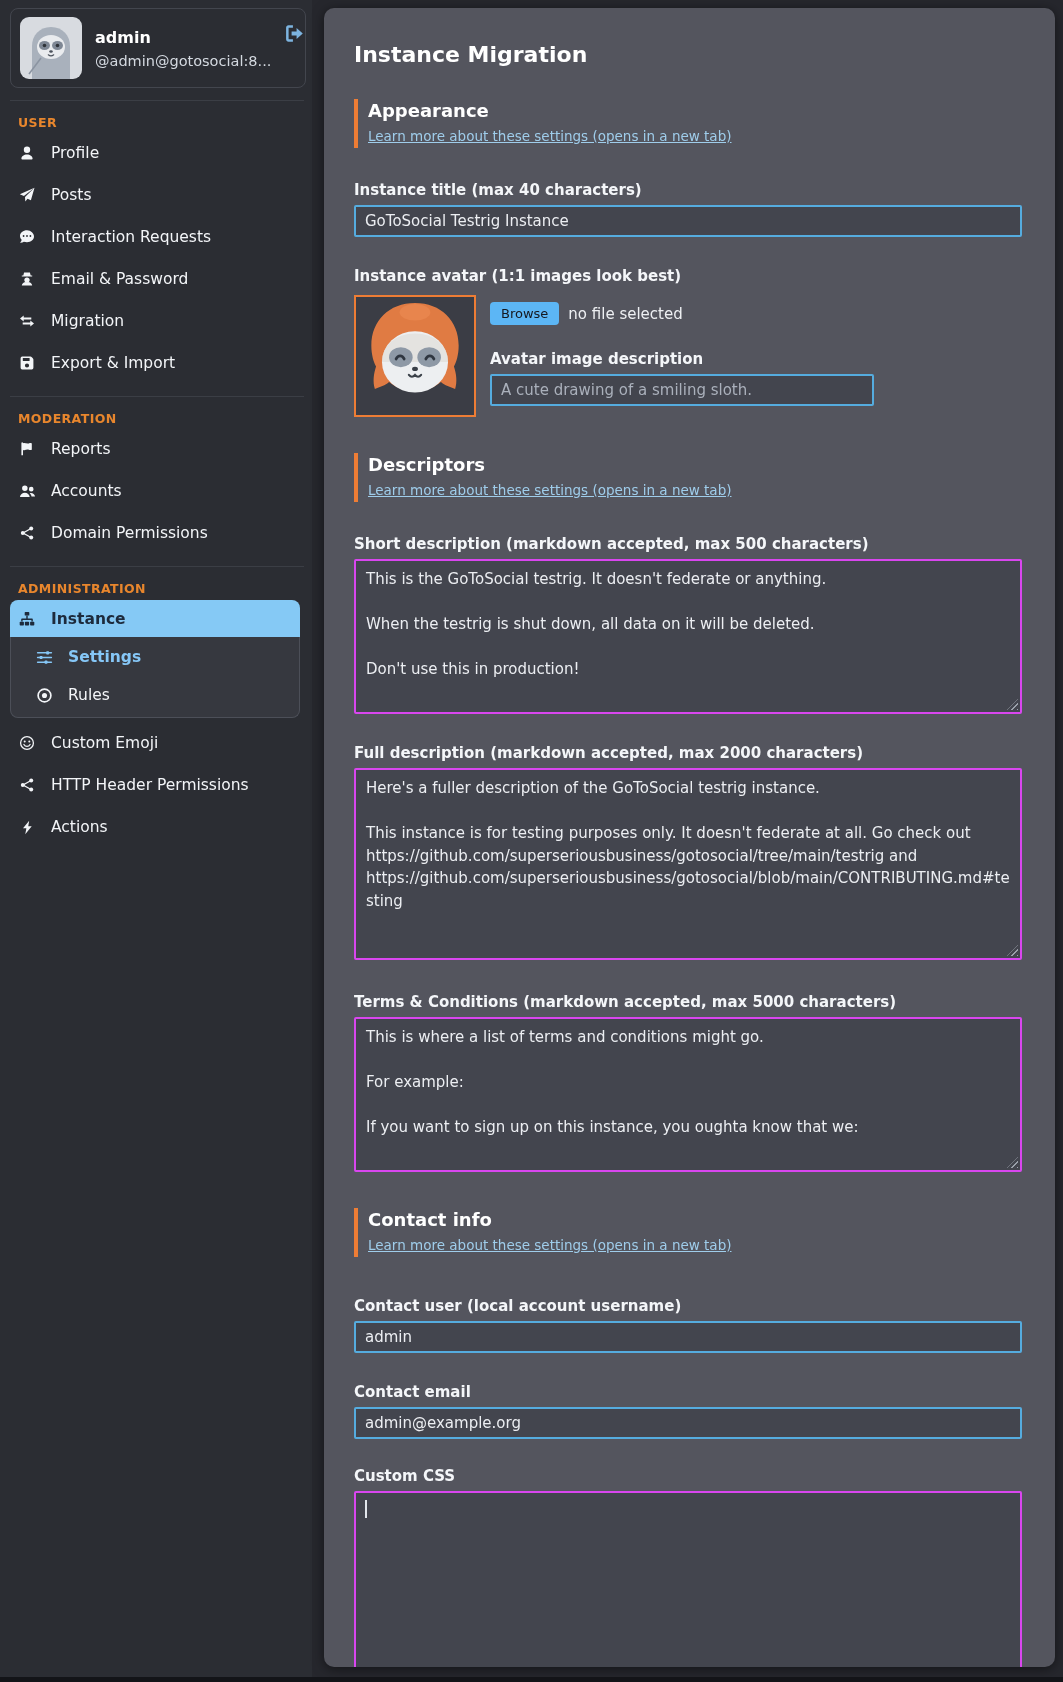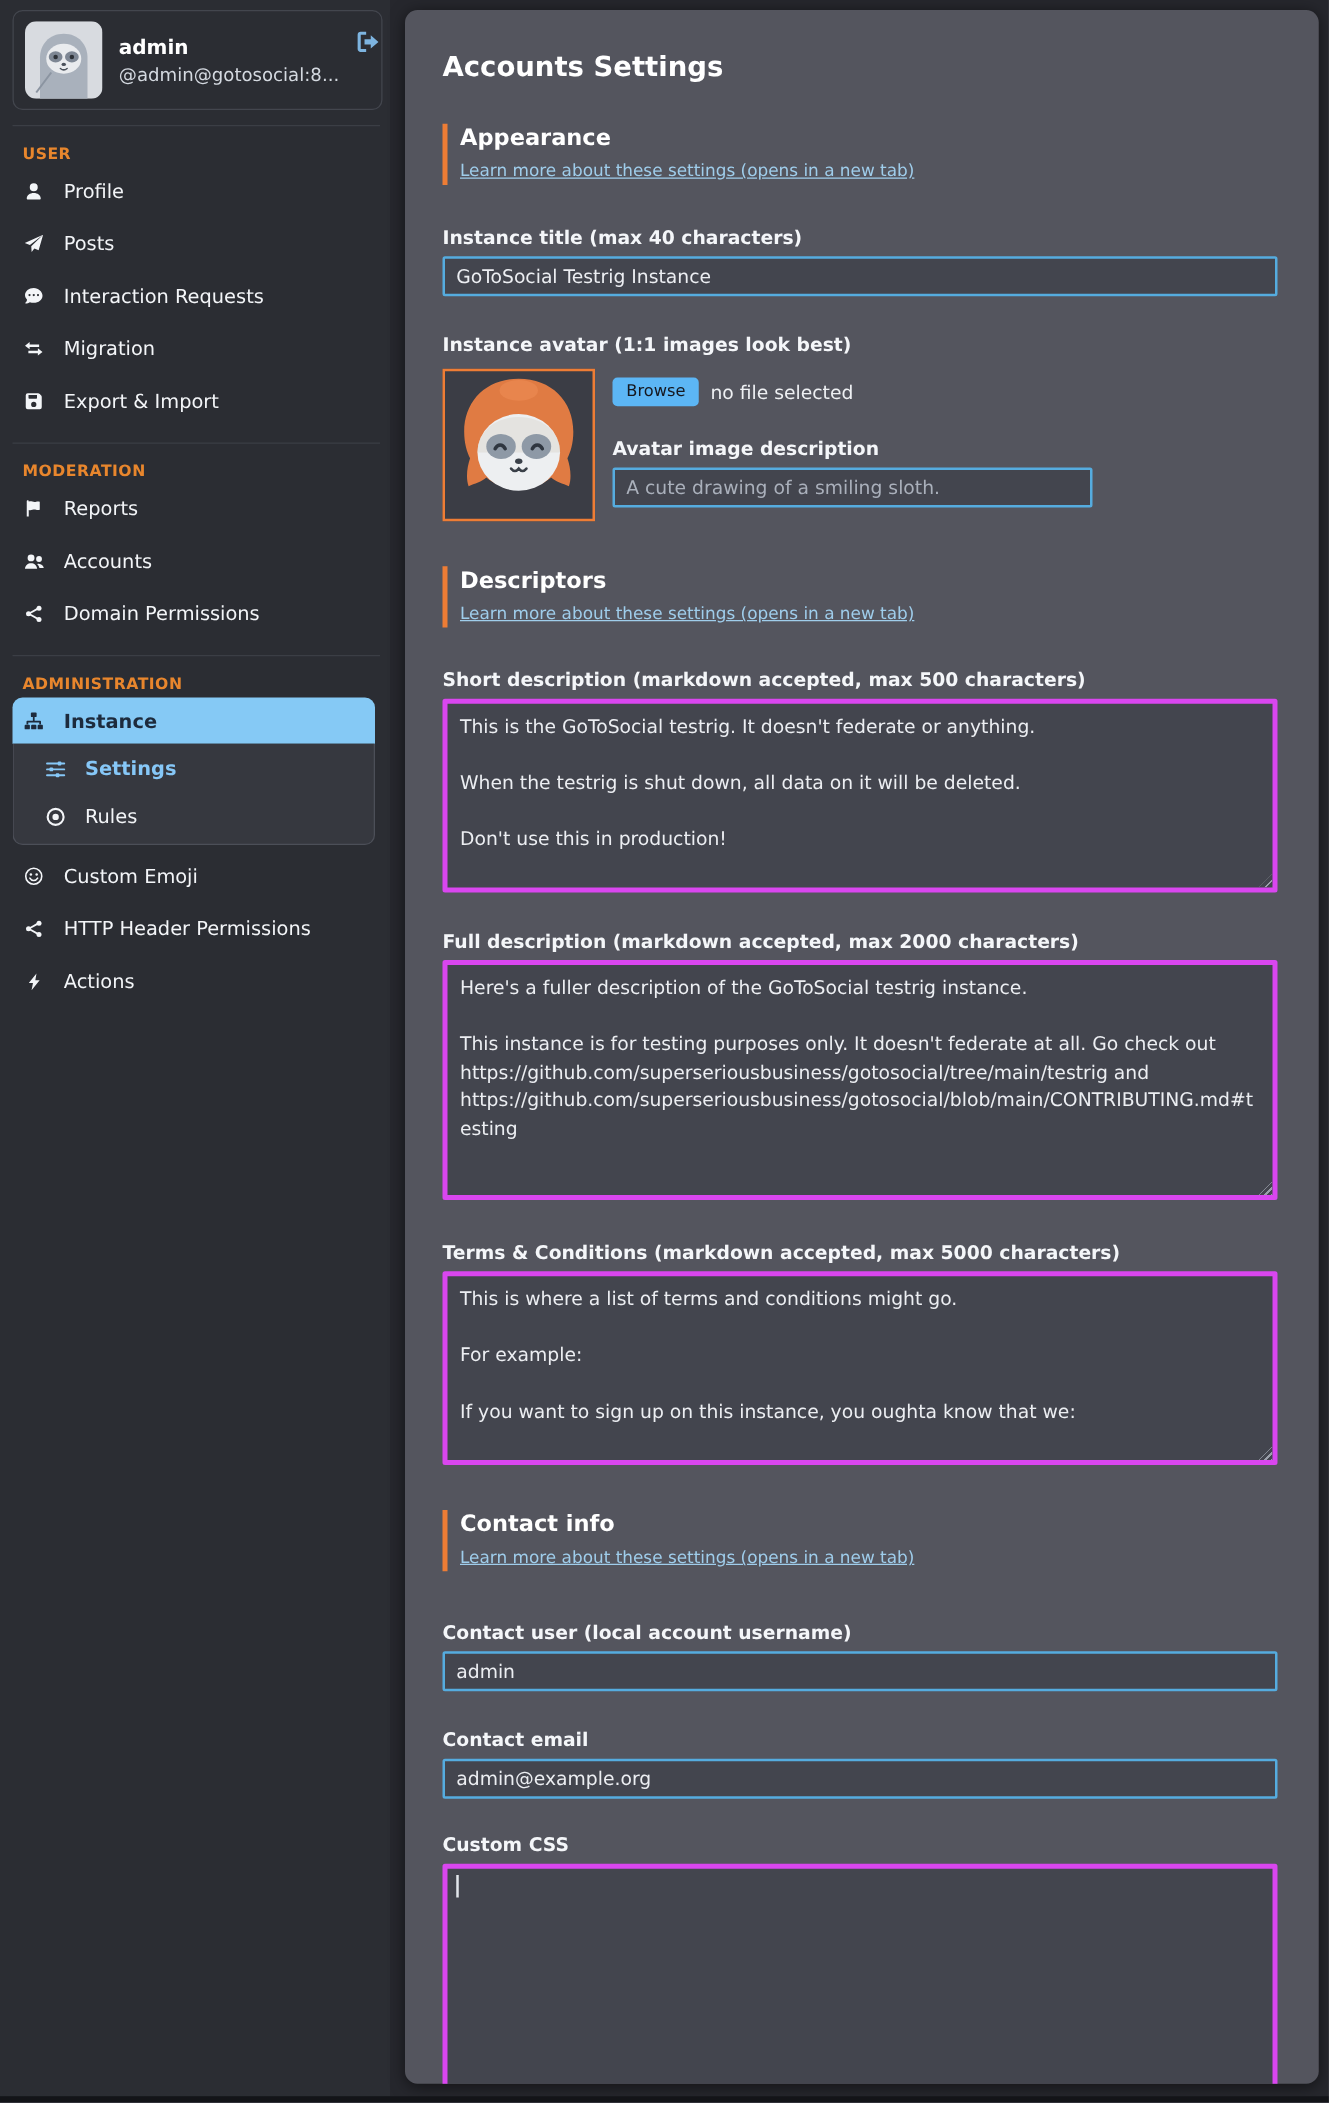--- a/index.html
+++ b/index.html
@@ -50,21 +50,21 @@
   .field { margin-bottom:30px; }
   .field-label { display:block; font-weight:bold; font-size:15px; color:#f4f6f9; margin-bottom:6px; }
   .text-input {
     width:100%; height:32px; background:#43454e; border:2px solid #55acdf; border-radius:2px;
     color:#eceef2; font-size:15px; padding:4px 9px; outline:none;
     font-family:"DejaVu Sans","Liberation Sans",sans-serif;
   }
   .text-input::placeholder { color:#aab0bb; opacity:1; }
   .ta-wrap { position:relative; }
   textarea {
-    display:block; width:100%; background:#43454e; border:4px solid #d946ef; border-radius:2px;
+    display:block; width:100%; background:#43454e; border:2px solid #d946ef; border-radius:2px;
     color:#eceef2; font-size:15px; line-height:22.5px; padding:7px 10px; resize:none; outline:none;
     font-family:"DejaVu Sans","Liberation Sans",sans-serif; overflow:hidden;
   }
   .grip {
     position:absolute; right:4px; bottom:4px; width:11px; height:11px;
     background:repeating-linear-gradient(135deg, transparent 0 2.5px, #9aa0aa 2.5px 4px);
     clip-path:polygon(100% 0, 100% 100%, 0 100%);
   }
   .caret { position:absolute; left:11px; top:9px; width:2px; height:18px; background:#e2e6eb; }
 
@@ -139,20 +139,28 @@
         </span>
       <span>Posts</span>
     </a>
     <a class="nav-item">
       <span class="ni">
           <svg viewBox="0 0 16 16" width="16" height="16" fill="currentColor">
             <path fill-rule="evenodd" d="M8 1.3C4.1 1.3 1 3.9 1 7c0 1.4.6 2.7 1.7 3.7-.2 1-.7 1.9-1.4 2.5-.2.2-.1.5.2.5 1.3 0 2.5-.4 3.4-1 .9.3 2 .5 3.1.5 3.9 0 7-2.6 7-5.7S11.9 1.3 8 1.3Zm-3.4 6.6a.9.9 0 1 1 0-1.8.9.9 0 0 1 0 1.8Zm3.4 0a.9.9 0 1 1 0-1.8.9.9 0 0 1 0 1.8Zm3.4 0a.9.9 0 1 1 0-1.8.9.9 0 0 1 0 1.8Z"></path>
           </svg>
         </span>
       <span>Interaction Requests</span>
+    </a>
+    <a class="nav-item">
+      <span class="ni">
+          <svg viewBox="0 0 16 16" width="16" height="16" fill="currentColor">
+            <path d="M10.9 1.5H5.1l-.8 3H2.8v1.1h10.4V4.5h-1.5l-.8-3ZM8 6.4A2.7 2.7 0 0 0 5.3 9c0 1.5 1.2 2.7 2.7 2.7S10.7 10.5 10.7 9 9.5 6.4 8 6.4Zm-5.2 8.1h10.4c-.3-2.2-2.2-3.4-3.7-3.4l-1.5 1-1.5-1c-1.5 0-3.4 1.2-3.7 3.4Z"></path>
+          </svg>
+        </span>
+      <span>Email &amp; Password</span>
     </a>
     <a class="nav-item">
       <span class="ni">
           <svg viewBox="0 0 16 16" width="16" height="16" fill="currentColor">
             <path d="M4.7 2.6 1 5.5l3.7 2.9V6.5h7.6v-2H4.7V2.6Zm6.6 5 3.7 2.9-3.7 2.9v-1.9H3.7v-2h7.6V7.6Z"></path>
           </svg>
         </span>
       <span>Migration</span>
     </a>
     <a class="nav-item">
@@ -273,21 +281,21 @@
             <path d="M9.8.8 3.2 8.9h3.6L5.6 15.2l6.9-8.6H8.8L9.8.8Z"></path>
           </svg>
         </span>
       <span>Actions</span>
     </a>
   </aside>
 
   <main>
     <div class="panel">
 
-      <h1>Accounts Settings</h1>
+      <h1>Instance Migration</h1>
 
       <div class="section-head">
         <h2>Appearance</h2>
         <a class="learn-link">Learn more about these settings (opens in a new tab)</a>
       </div>
 
       <div class="field">
         <label class="field-label">Instance title (max 40 characters)</label>
         <input class="text-input" type="text" value="GoToSocial Testrig Instance" style="">
       </div>

